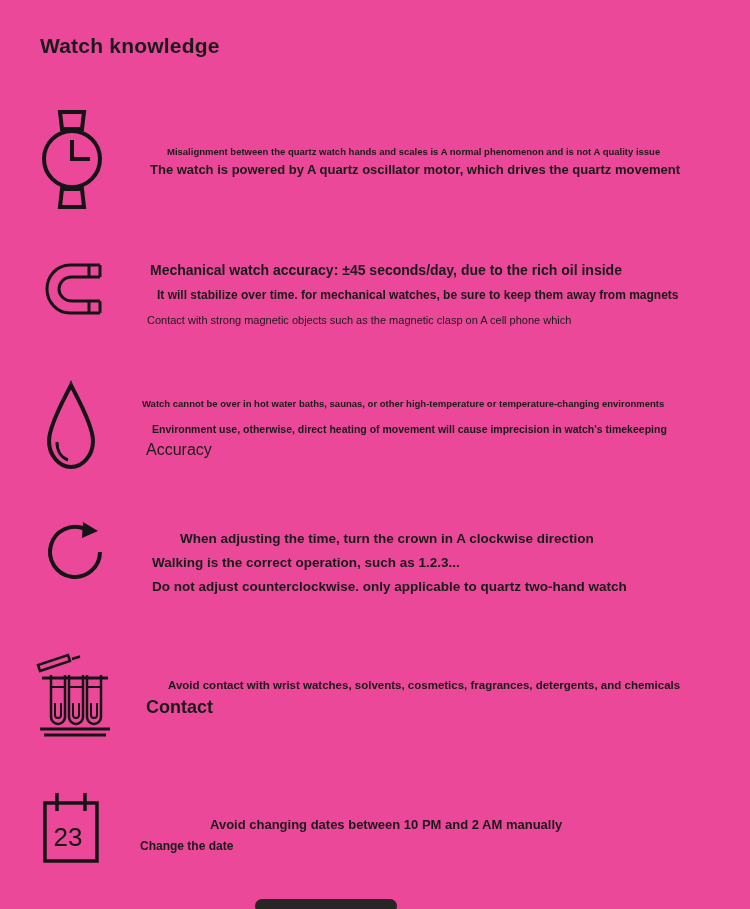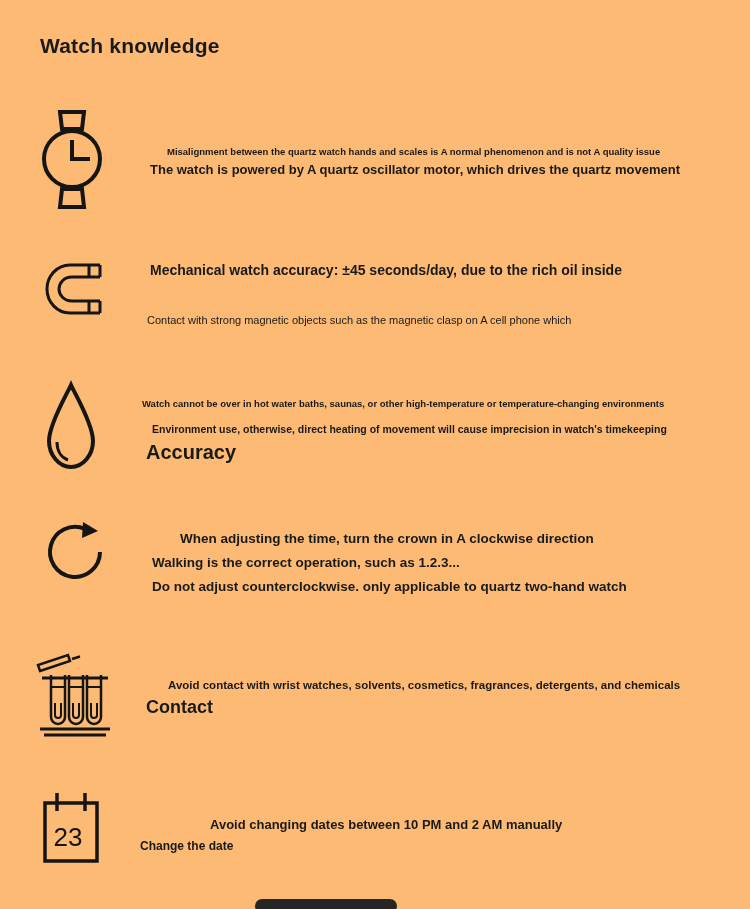--- a/index.html
+++ b/index.html
@@ -1,39 +1,39 @@
 <!DOCTYPE html>
 <html><head>
 <meta charset="utf-8">
 <style>
   * { margin:0; padding:0; box-sizing:border-box; }
   html,body { background:#ffffff; }
   body { font-family:"Liberation Sans", sans-serif; color:#1a1a1a; }
-  .page { position:relative; width:750px; height:909px; background:#fdba74; overflow:hidden; }
+  .page { position:relative; width:750px; height:909px; background:#ec4899; overflow:hidden; }
   .abs { position:absolute; white-space:nowrap; }
   .title { left:40px; top:34px; font-size:21px; font-weight:700; letter-spacing:.2px; }
 
   .icon { position:absolute; line-height:0; }
   .i1 { left:38px; top:110px; }
   .i2 { left:42px; top:260px; }
   .i3 { left:40px; top:380px; }
   .i4 { left:44px; top:521px; }
   .i5 { left:36px; top:645px; }
   .i6 { left:40px; top:787px; }
 
   .s1a { left:167px; top:146px; font-size:9.5px; font-weight:700; }
   .s1b { left:150px; top:162px; font-size:13px;  font-weight:700; }
 
   .s2a { left:150px; top:262px; font-size:14px;  font-weight:700; }
   .s2b { left:157px; top:288px; font-size:12px;  font-weight:700; }
   .s2c { left:147px; top:314px; font-size:11px;  font-weight:400; }
 
   .s3a { left:142px; top:398px; font-size:9.5px;  font-weight:600; }
   .s3b { left:152px; top:423px; font-size:10.5px; font-weight:600; }
-  .s3c { left:146px; top:441px; font-size:20px;   font-weight:700; }
+  .s3c { left:146px; top:441px; font-size:16px;   font-weight:400; }
 
   .s4a { left:180px; top:531px; font-size:13.5px; font-weight:700; }
   .s4b { left:152px; top:555px; font-size:13.5px; font-weight:700; }
   .s4c { left:152px; top:579px; font-size:13.5px; font-weight:700; }
 
   .s5a { left:168px; top:679px; font-size:11.5px; font-weight:700; }
   .s5b { left:146px; top:697px; font-size:18px;   font-weight:700; }
 
   .s6a { left:210px; top:817px; font-size:13px; font-weight:700; }
   .s6b { left:140px; top:839px; font-size:12px; font-weight:700; }
@@ -68,20 +68,21 @@
         <path d="M58 5 H28 C15 5 5 16 5 29 C5 42 15 53 28 53 H58"></path>
         <path d="M58 17 H30 C22 17 17 23 17 29 C17 35 22 41 30 41 H58"></path>
         <line x1="58" y1="5" x2="58" y2="17"></line>
         <line x1="58" y1="41" x2="58" y2="53"></line>
         <line x1="47" y1="5" x2="47" y2="17"></line>
         <line x1="47" y1="41" x2="47" y2="53"></line>
       </g>
     </svg>
   </div>
   <div class="abs s2a">Mechanical watch accuracy: ±45 seconds/day, due to the rich oil inside</div>
+  <div class="abs s2b">It will stabilize over time. for mechanical watches, be sure to keep them away from magnets</div>
   <div class="abs s2c">Contact with strong magnetic objects such as the magnetic clasp on A cell phone which</div>
 
   <div class="icon i3">
     <svg width="62" height="96" viewBox="0 0 62 96">
       <g fill="none" stroke="#151515" stroke-width="4">
         <path d="M31 5 C27 14 9 44 9 61 C9 75 19 87 31 87 C43 87 53 75 53 61 C53 44 35 14 31 5 Z"></path>
         <path d="M17 62 C17 72 22 78 28 80" stroke-width="3"></path>
       </g>
     </svg>
   </div>

